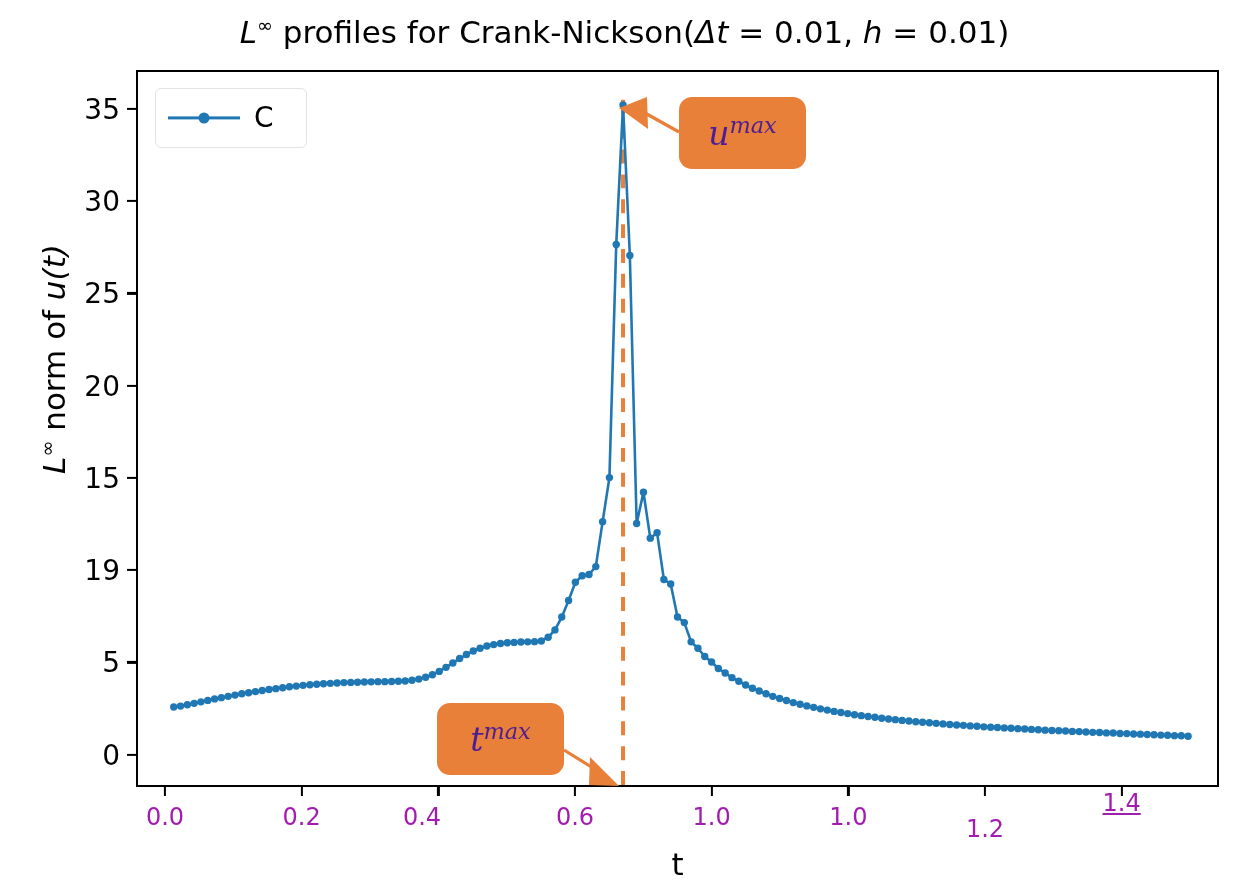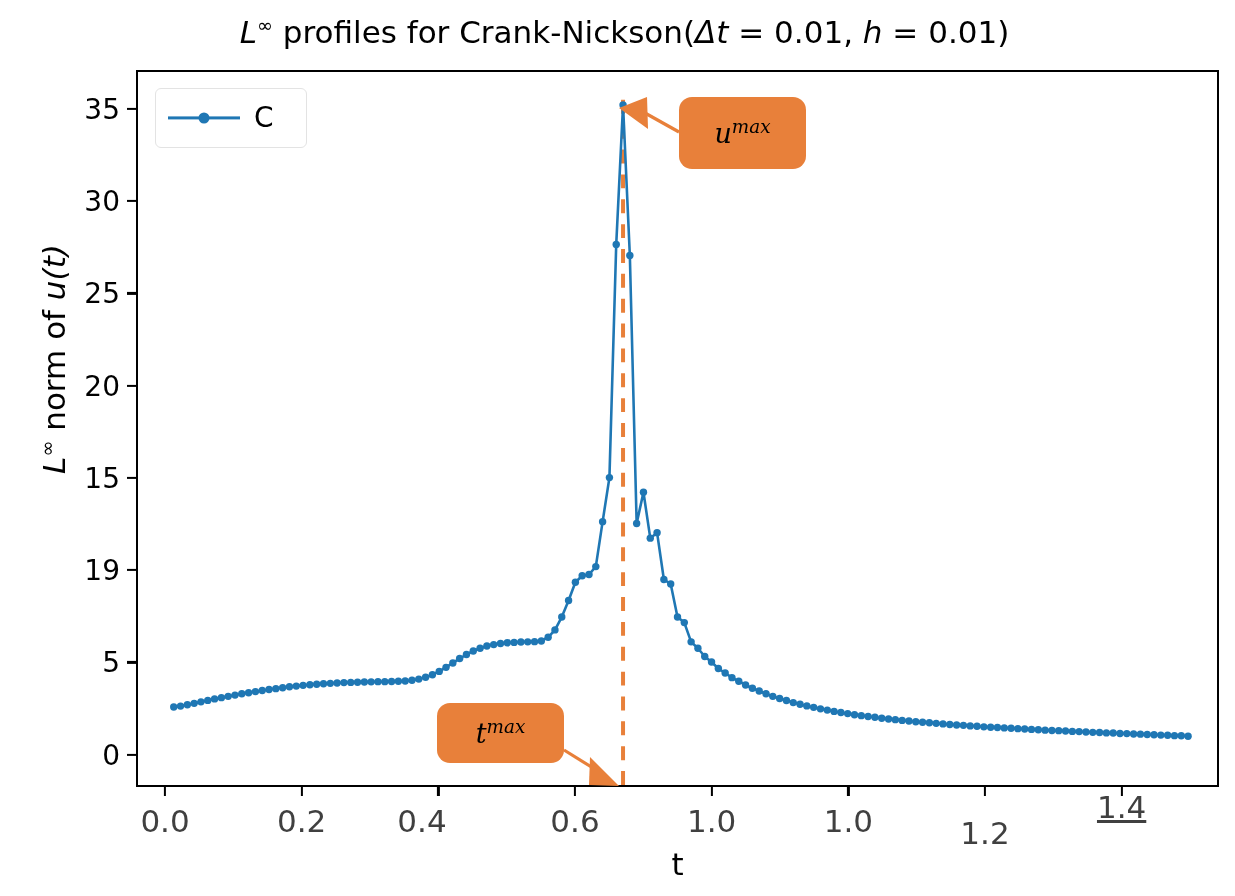--- a/index.html
+++ b/index.html
@@ -85,22 +85,22 @@
     position: absolute;
     width: 9px;
     height: 2.2px;
     background: #000;
     transform: translateY(-50%);
   }
   
   .xtick-label {
     position: absolute;
     text-align: center;
-    font-size: 31px;
-    color: #404040;
+    font-size: 24px;
+    color: #a21caf;
     transform: translateX(-50%);
     white-space: nowrap;
   }
   .xtick-mark {
     position: absolute;
     width: 2.2px;
     height: 9px;
     background: #000;
     transform: translateX(-50%);
   }
@@ -156,41 +156,41 @@
   }
   #legend-label {
     font-size: 28px;
     color: #000;
     line-height: 1;
   }
   
   .annot-box {
     position: absolute;
     background: #e8803a;
-    color: #000000;
+    color: #4c1d95;
     border-radius: 13px;
     font-family: "DejaVu Serif", serif;
     font-style: italic;
-    font-size: 27px;
+    font-size: 33px;
     display: flex;
     align-items: center;
     justify-content: center;
     box-sizing: border-box;
   }
   #annot-umax {
     left: 672px;
     top: 97px;
     width: 127px;
     height: 72px;
   }
   #annot-tmax {
     left: 430px;
     top: 703px;
     width: 127px;
-    height: 60px;
+    height: 72px;
   }
   .annot-box .sup {
     font-size: 0.68em;
     vertical-align: super;
     line-height: 0;
   }
   #overlay-arrows {
     position: absolute;
     left: 0;
     top: 0;

